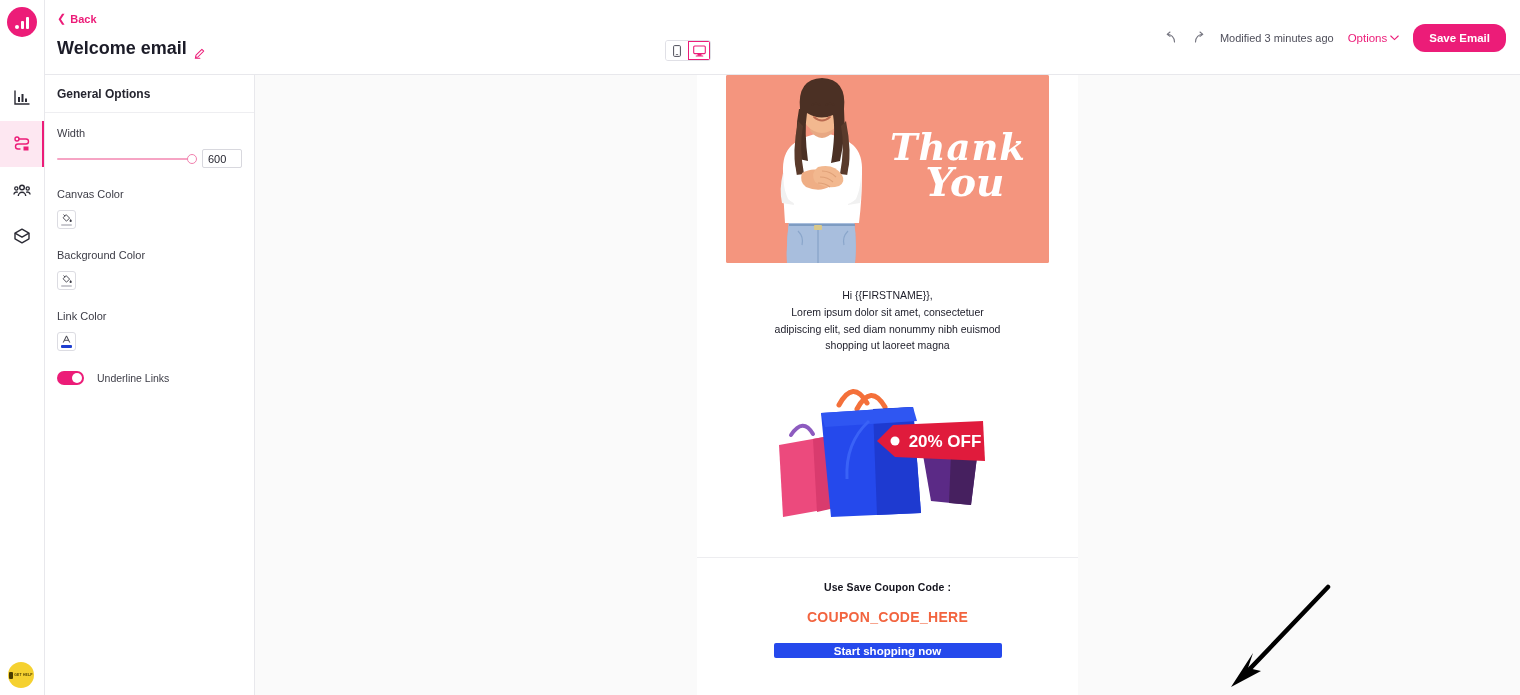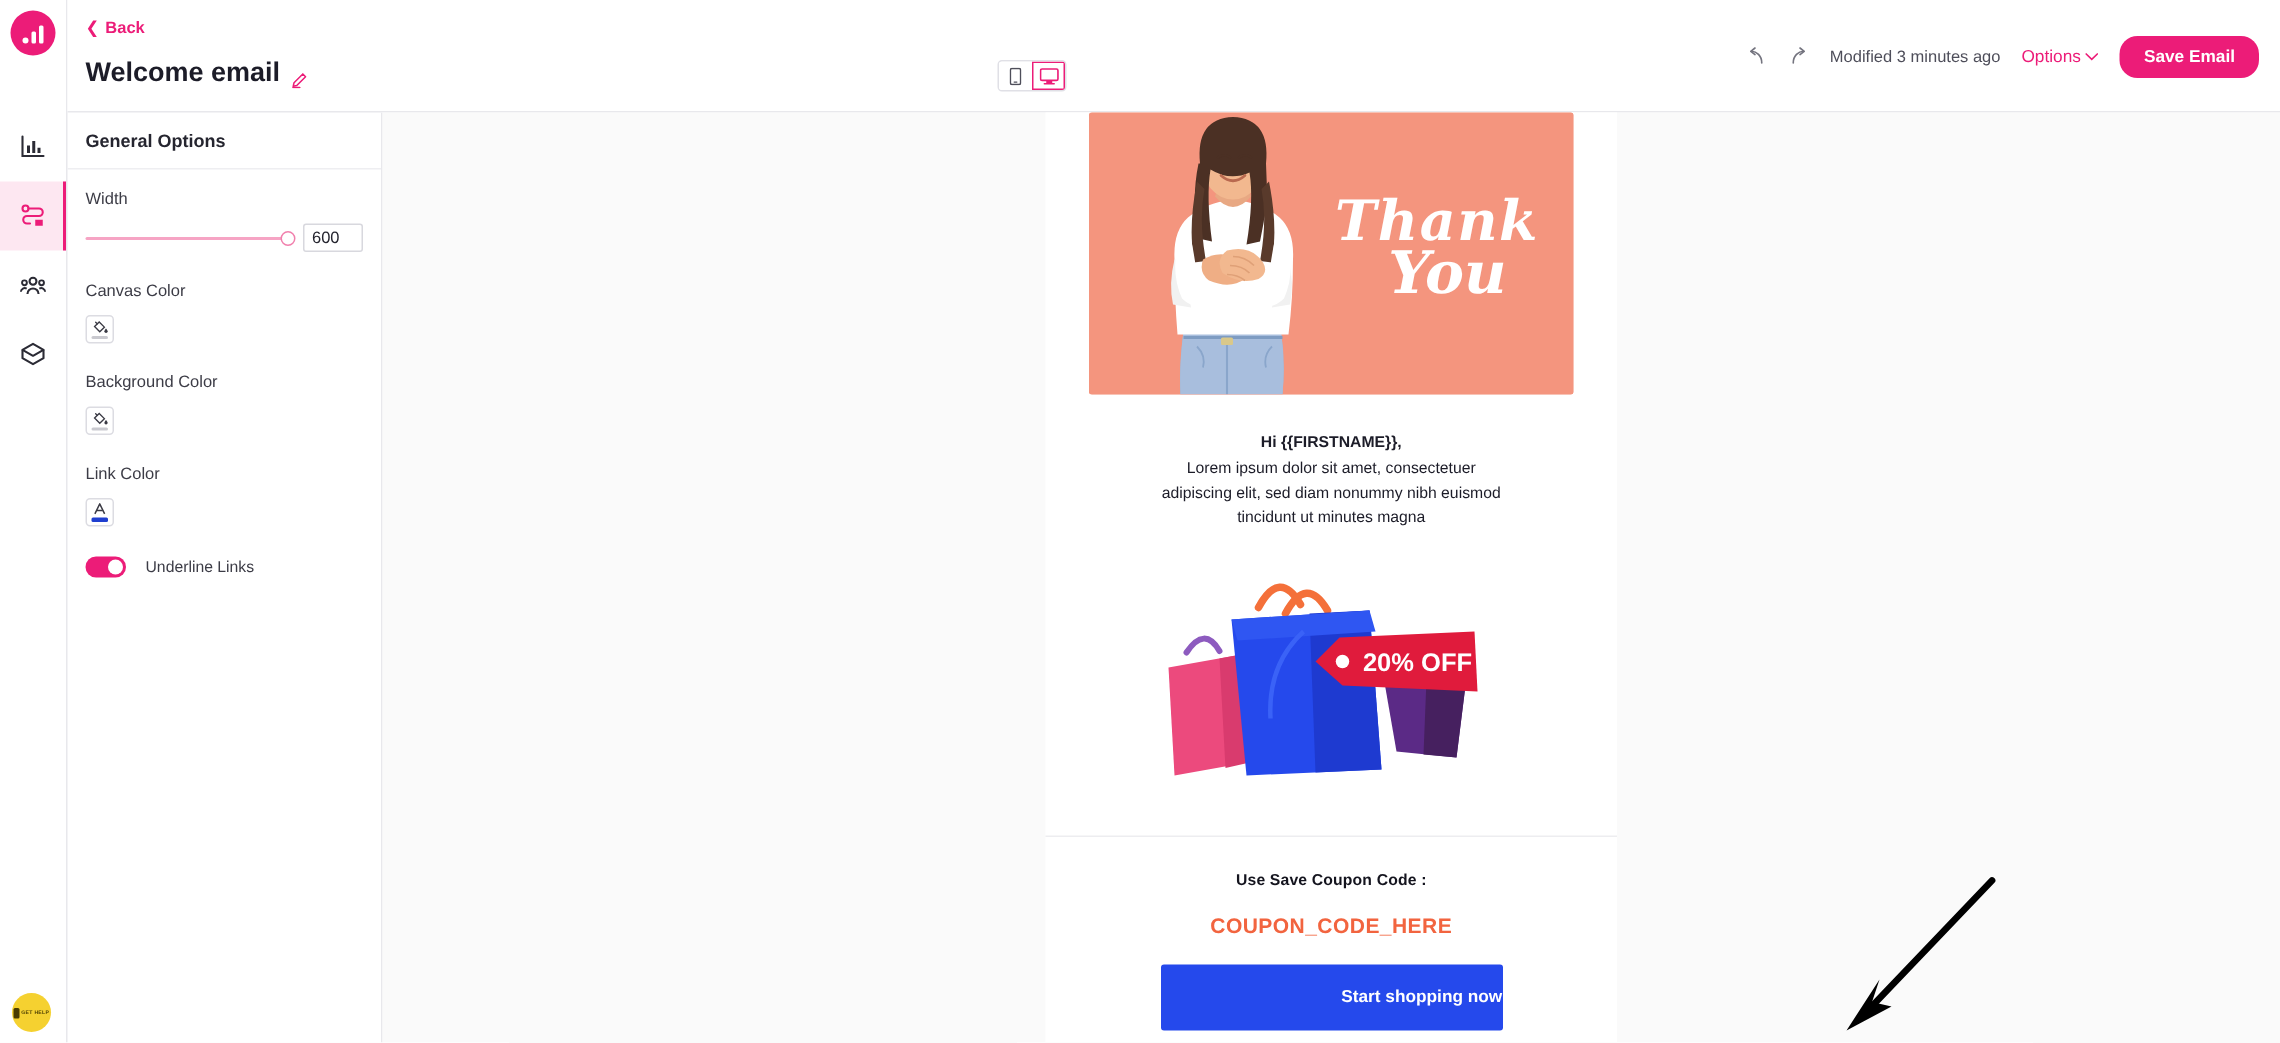--- a/index.html
+++ b/index.html
@@ -178,36 +178,36 @@
     display: flex; flex-direction: column; align-items: center; justify-content: center;
     color: #fff;
   }
   .thank { font-family: "DejaVu Serif", serif; font-style: italic; font-size: 37px; font-weight: bold; line-height: .92; letter-spacing: 1px; }
   .you { font-family: "DejaVu Serif", serif; font-style: italic; font-size: 39px; font-weight: bold; line-height: .95; margin-left: 14px; }
 
   .body-copy {
     margin-top: 24px; width: 260px; text-align: center;
     font-size: 10.5px; color: #1c1c28; line-height: 1.55;
   }
-  .body-copy .greet { font-weight: bold; display: block; margin-bottom: 1px; }
+  .body-copy .greet { font-weight: normal; display: block; margin-bottom: 1px; }
 
   .bags { margin-top: 24px; width: 230px; height: 150px; }
 
   .divider { width: 100%; height: 1px; background: #ededf0; margin-top: 30px; }
 
   .coupon-label {
     margin-top: 23px; font-size: 10.5px; font-weight: bold; color: #14141e; letter-spacing: .1px;
   }
   .coupon-code {
     margin-top: 16px; font-size: 14px; font-weight: bold; color: #f2643f; letter-spacing: .3px;
   }
   .cta {
-    margin-top: 18px; width: 228px; height: 44px;
+    margin-top: 18px; width: 228px; height: 15px;
     background: #2549ec; color: #fff; border: none; border-radius: 2px;
-    font-family: inherit; font-size: 11.5px; font-weight: bold; cursor: pointer; text-align: right;
+    font-family: inherit; font-size: 11.5px; font-weight: bold; cursor: pointer;
   }
 
   .arrow-anno {
     position: absolute; left: 0; top: 0; width: 1520px; height: 695px;
     pointer-events: none;
   }
 </style>
 </head>
 <body>
 
@@ -420,21 +420,21 @@
             <div class="hero-text">
               <div class="thank">Thank</div>
               <div class="you">You</div>
             </div>
           </div>
 
           <div class="body-copy">
             <span class="greet">Hi {{FIRSTNAME}},</span>
             <span>Lorem ipsum dolor sit amet, consectetuer</span><br>
             <span>adipiscing elit, sed diam nonummy nibh euismod</span><br>
-            <span>tincidunt ut minutes magna</span>
+            <span>shopping ut laoreet magna</span>
           </div>
 
           <svg class="bags" viewBox="0 0 230 150">
 
             <path d="M18 58 q12 -18 22 -1" fill="none" stroke="#8d5bbf" stroke-width="4" stroke-linecap="round"></path>
             <path d="M6 68 L62 58 L66 130 L10 140 Z" fill="#ec4a7d"></path>
             <path d="M40 62 L62 58 L66 130 L44 135 Z" fill="#d93b6e"></path>
 
             <path d="M150 78 L205 72 L198 128 L158 124 Z" fill="#5b2a86"></path>
             <path d="M178 76 L205 72 L198 128 L176 126 Z" fill="#46205f"></path>

